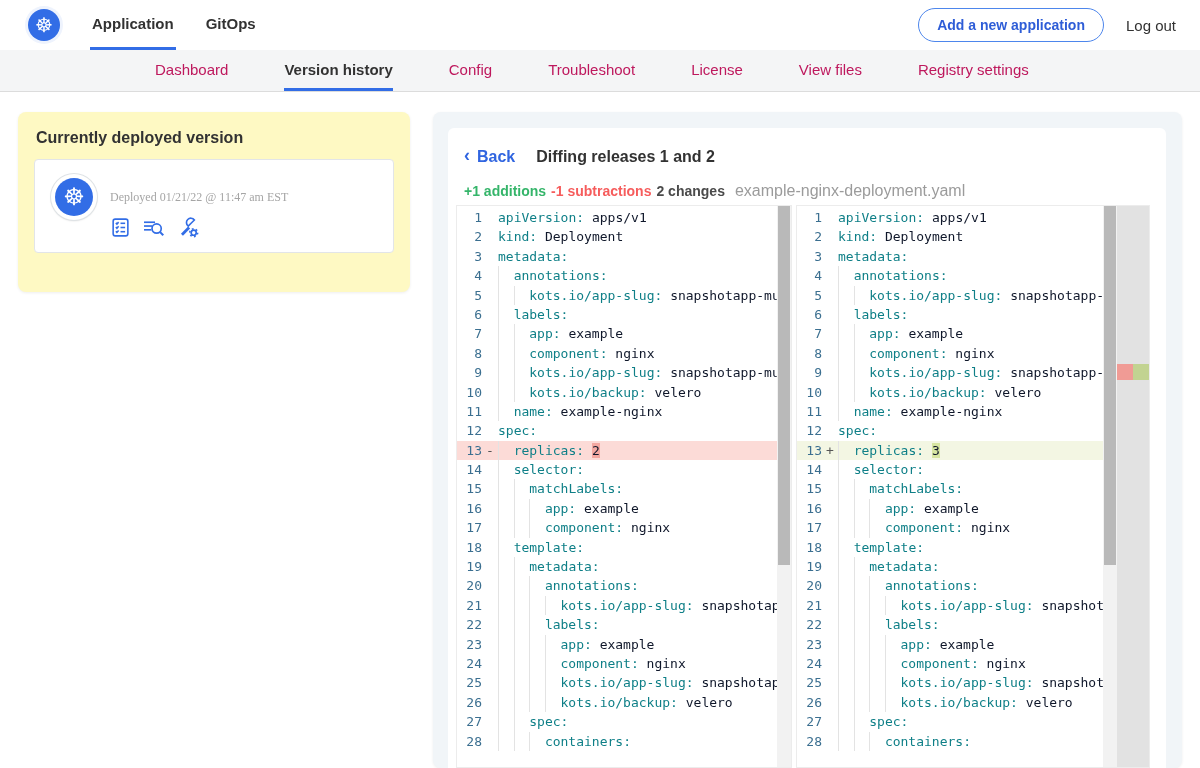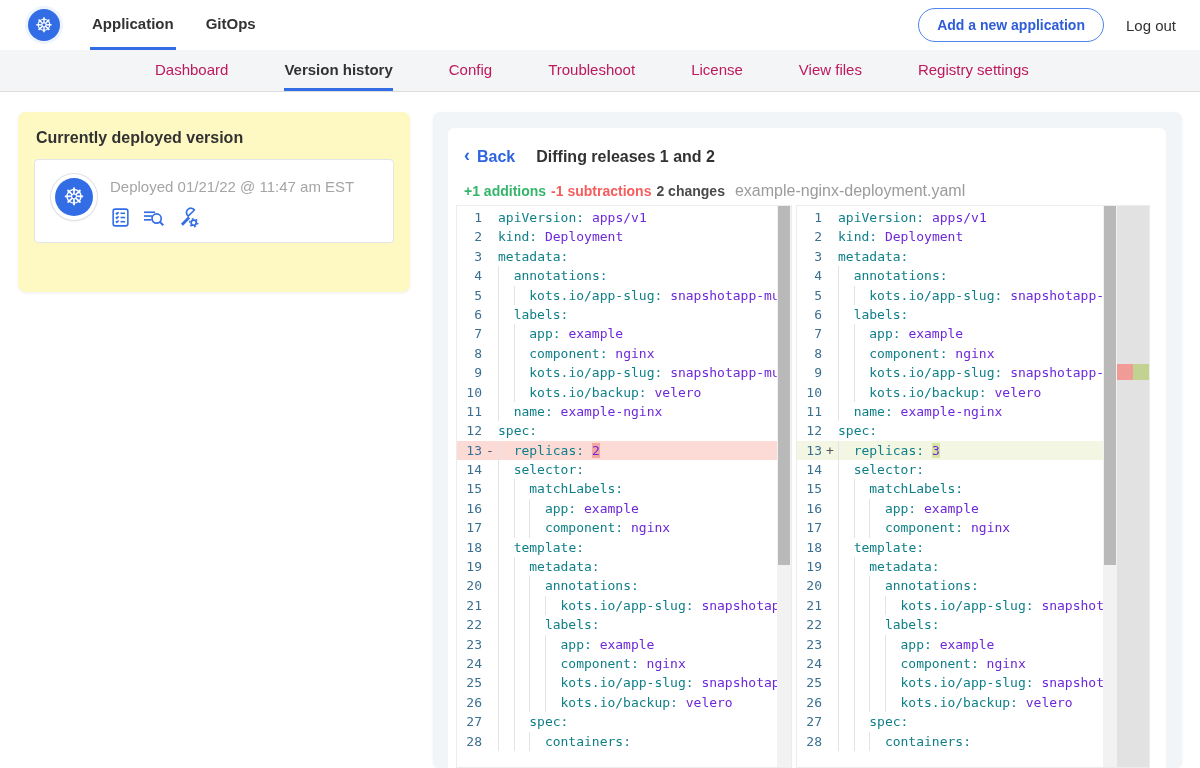--- a/index.html
+++ b/index.html
@@ -33,21 +33,21 @@
   .deployed-card { margin:0 16px; background:#fff; border:1px solid #e2e5e8; border-radius:4px;
     padding:14px 16px; display:flex; }
   .k8s-badge { width:46px; height:46px; border-radius:50%; background:#fff; flex:none;
     box-shadow:0 0 0 1px #dfe3e6, 0 1px 2px rgba(0,0,0,.15); display:flex; align-items:center; justify-content:center; }
   .k8s-badge .inner { width:38px; height:38px; border-radius:50%; background:#326de6; color:#fff;
     display:flex; align-items:center; justify-content:center; font-size:24px; line-height:1; }
   .deployed-info { margin-left:13px; }
   .ver-row { display:flex; align-items:baseline; }
   .ver-num { font-size:26px; font-weight:700; color:#323232; letter-spacing:.5px; }
   .ver-seq { font-size:13px; color:#9b9b9b; margin-left:10px; }
-  .ver-date { font-size:15px; color:#a5a5a5; margin-top:4px; }
+  .ver-date { font-size:12px; color:#a5a5a5; margin-top:16px;font-family:Liberation Serif, serif; }
   .ver-icons { display:flex; align-items:center; gap:11px; margin-top:11px; }
   .ver-icons svg { display:block; cursor:pointer; }
 
   
   .diff-panel { position:absolute; left:433px; top:112px; width:749px; height:656px;
     background:#f1f5f8; border-radius:8px; box-shadow:0 1px 3px rgba(0,0,0,.07); }
   .diff-card { position:absolute; left:15px; top:16px; right:16px; bottom:0;
     background:#fff; border-radius:6px 6px 0 0; }
   .diff-head { display:flex; align-items:center; padding:18px 16px 0 16px; }
   .back-link { color:#3065e0; font-size:16px; font-weight:700; cursor:pointer; display:flex; align-items:center; }
@@ -66,21 +66,21 @@
   .pane.right { flex:1; }
   .crow { display:flex; height:19.4px; line-height:19.4px; white-space:pre;
     font-family:"DejaVu Sans Mono", monospace; font-size:13px; }
   .crow.del { background:#fcdbd7; }
   .crow.add { background:#f3f6e3; }
   .lno { width:25px; flex:none; text-align:right; color:#3b6f90; }
   .mk { width:16px; flex:none; text-align:center; color:#555; }
   .ctext { white-space:pre; }
   .ig { display:inline-block; width:15.64px; height:19.4px; border-left:1px solid #e3e3e3; vertical-align:top; }
   .ck { color:#0e7f87; }
-  .cv { color:#6d28d9; }
+  .cv { color:#0f172a; }
   .tok-del { background:#f3a8a1; }
   .tok-add { background:#d7e5a2; }
   .vtrack { position:absolute; top:0; bottom:0; width:14px; background:#f2f2f2; }
   .pane.left .vtrack { right:0; }
   .pane.right .vtrack { right:32px; }
   .vthumb { position:absolute; left:1px; right:1px; top:0; height:64%; background:#b9b9b9; cursor:pointer; }
   .ruler { position:absolute; top:0; bottom:0; right:0; width:32px; background:#e2e2e2; }
   .ruler-mark { position:absolute; left:0; width:100%; top:158px; height:16px; display:flex; }
   .ruler-mark .r { flex:1; background:#f09b95; }
   .ruler-mark .g { flex:1; background:#c2d391; }

